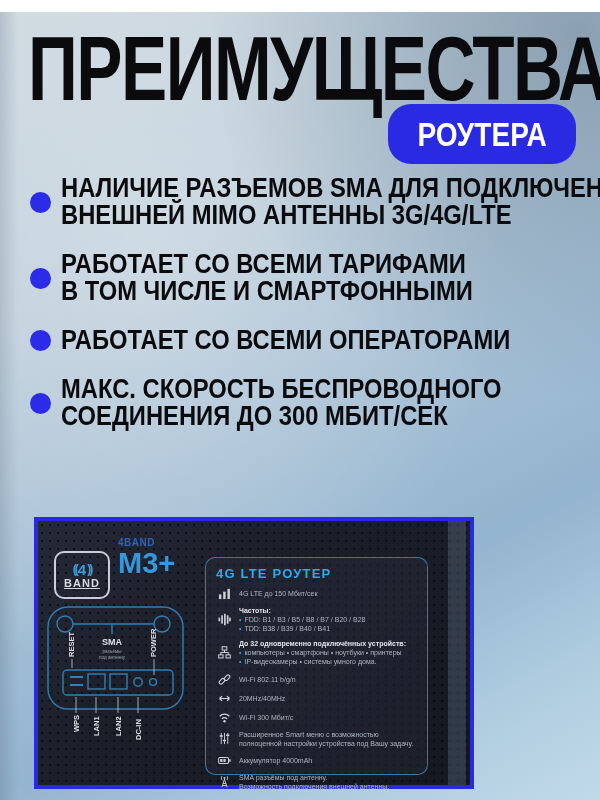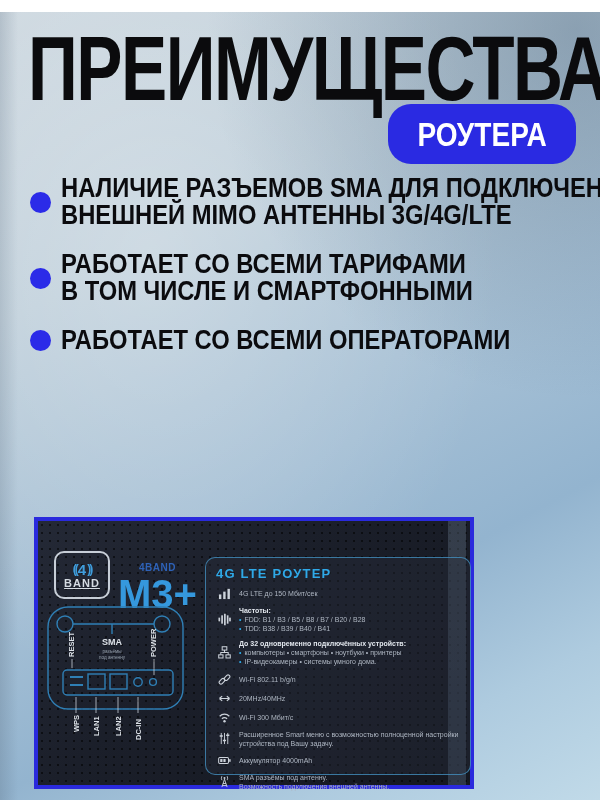--- a/index.html
+++ b/index.html
@@ -33,27 +33,27 @@
   .photo-dots{position:absolute;inset:0;background-image:radial-gradient(rgba(0,0,0,0.55) 1px, transparent 1.4px);background-size:8px 8px;}
   .photo-wall{position:absolute;right:4px;top:0;bottom:0;width:18px;background:linear-gradient(to bottom,rgba(120,140,160,0.30),rgba(90,110,135,0.38));}
 
   .logo-box{position:absolute;left:16px;top:30px;width:52px;height:44px;border:2.5px solid #c7ced7;border-radius:10px;
     display:flex;flex-direction:column;align-items:center;justify-content:center;gap:1px;}
   .logo-top{display:flex;align-items:center;line-height:1;}
   .logo-wave{color:#3f9ddc;font-size:12px;font-weight:700;letter-spacing:-2px;}
   .logo-4{color:#3f9ddc;font-size:15px;font-weight:700;margin:0 1px;}
   .logo-band{color:#d5dbe2;font-size:11px;font-weight:700;letter-spacing:1px;line-height:1;text-decoration:underline;}
 
-  .model{position:absolute;left:80px;top:42px;line-height:1;text-align:center;}
+  .model{position:absolute;left:80px;top:17px;line-height:1;}
   .model-series{color:#2e62b8;font-size:10px;font-weight:700;letter-spacing:0.5px;}
-  .model-name{color:#3598dd;font-size:40px;font-weight:700;letter-spacing:0px;margin-top:1px;}
+  .model-name{color:#3598dd;font-size:29px;font-weight:700;letter-spacing:0px;margin-top:1px;}
 
   .diagram{position:absolute;left:4px;top:80px;}
 
-  .spec-panel{position:absolute;left:167px;top:36px;width:266px;height:218px;box-sizing:border-box;
+  .spec-panel{position:absolute;left:167px;top:36px;width:223px;height:218px;box-sizing:border-box;
     border:1.5px solid rgba(70,150,200,0.75);border-radius:10px;background:rgba(44,50,64,0.35);padding:8px 10px;}
   .spec-title{color:#2fa9e8;font-size:13px;font-weight:700;letter-spacing:1.2px;margin-bottom:5px;}
   .spec-row{display:flex;align-items:center;margin-top:6px;}
   .spec-icon{flex:0 0 16px;width:16px;display:flex;justify-content:center;align-items:center;color:#cdd3db;margin-right:7px;}
   .spec-body{font-size:7px;color:#aeb6c2;line-height:1.3;}
   .spec-heading{font-weight:700;color:#e2e7ee;}
   .spec-line{display:flex;gap:3px;}
   .spec-bullet{color:#2fa9e8;font-weight:700;}
 
   svg text{font-family:"Liberation Sans",sans-serif;}
@@ -82,20 +82,27 @@
       <div class="adv-text">
         <span class="adv-line">РАБОТАЕТ СО ВСЕМИ ТАРИФАМИ</span>
         <span class="adv-line">В ТОМ ЧИСЛЕ И СМАРТФОННЫМИ</span>
       </div>
     </div>
     <div class="adv-item">
       <span class="adv-dot"></span>
       <div class="adv-text">
         <span class="adv-line">РАБОТАЕТ СО ВСЕМИ ОПЕРАТОРАМИ</span>
         <span class="adv-line"></span>
+      </div>
+    </div>
+    <div class="adv-item">
+      <span class="adv-dot"></span>
+      <div class="adv-text">
+        <span class="adv-line">МАКС. СКОРОСТЬ БЕСПРОВОДНОГО</span>
+        <span class="adv-line">СОЕДИНЕНИЯ ДО 300 МБИТ/СЕК</span>
       </div>
     </div>
   </div>
 
   <div class="photo">
     <div class="photo-dots"></div>
     <div class="photo-wall"></div>
 
     <div class="logo-box">
       <div class="logo-top">

